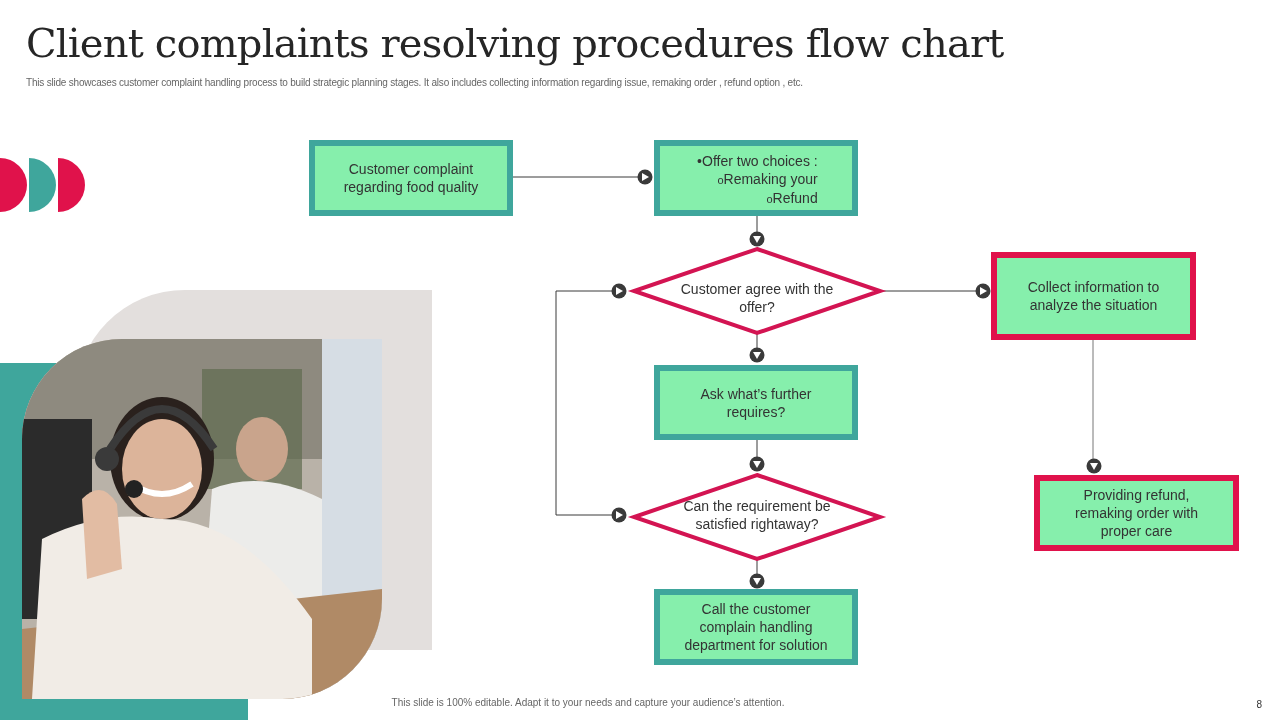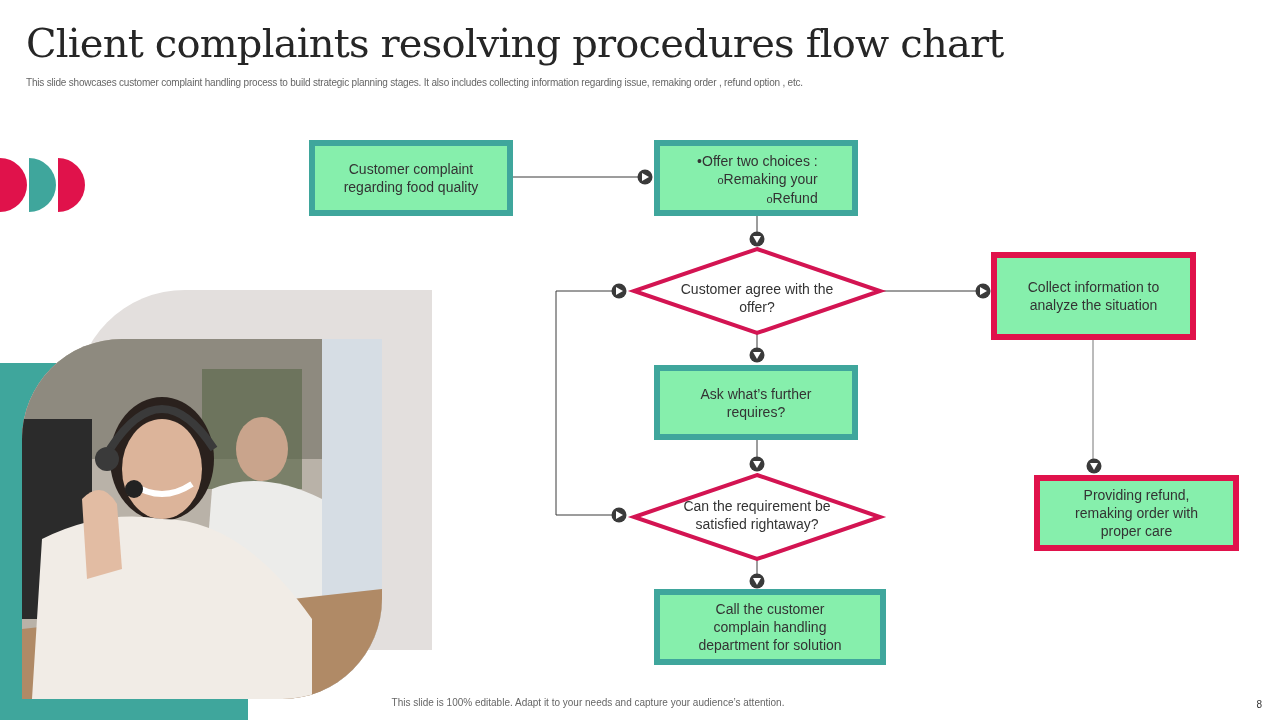--- a/index.html
+++ b/index.html
@@ -126,21 +126,21 @@
 </div>
 
 <div class="dtext" style="left:680px; top:281px; width:154px; margin-top:-1px;">Customer agree with the offer?</div>
 
 <div class="box teal" style="left:654px; top:365px; width:204px; height:75px;">
   <span style="width:130px;">Ask what’s further requires?</span>
 </div>
 
 <div class="dtext" style="left:672px; top:497px; width:170px;">Can the requirement be satisfied rightaway?</div>
 
-<div class="box teal" style="left:654px; top:589px; width:232px; height:76px;">
+<div class="box teal" style="left:654px; top:589px; width:204px; height:76px;">
   <span style="width:160px;">Call the customer complain handling department for solution</span>
 </div>
 
 <div class="box red" style="left:991px; top:252px; width:205px; height:88px;">
   <span style="width:150px;">Collect information to analyze the situation</span>
 </div>
 
 <div class="box red" style="left:991px; top:475px; width:205px; height:76px;margin-left:43px;">
   <span style="width:140px;">Providing refund, remaking order with proper care</span>
 </div>

